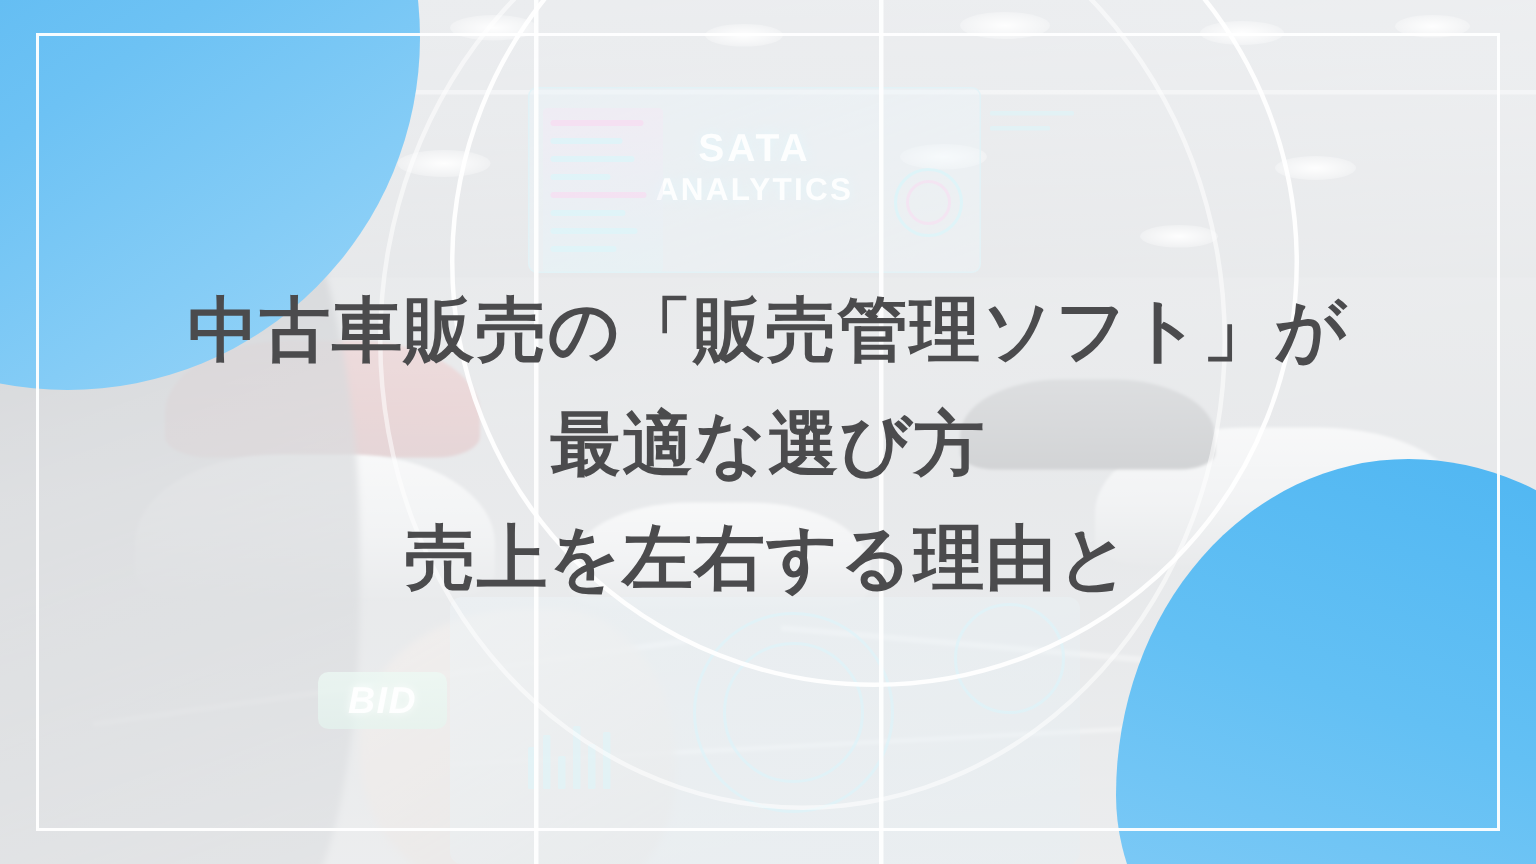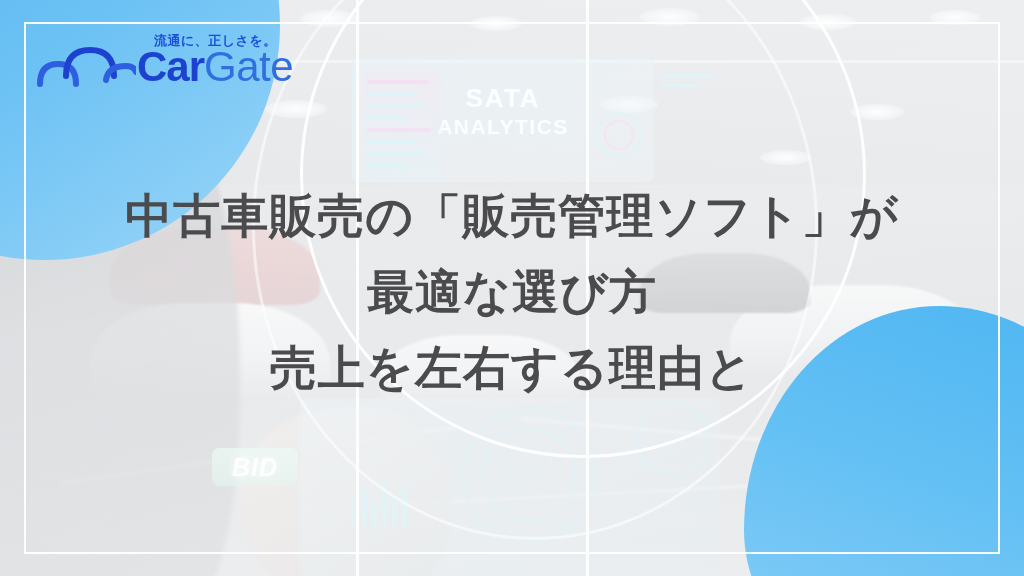--- a/index.html
+++ b/index.html
@@ -251,21 +251,20 @@
   .headline {
     position: absolute;
     left: 0; right: 0; top: 182px;
     text-align: center;
     color: #4b4b4d;
     font-size: 47px;
     font-weight: bold;
     line-height: 1.62;
     letter-spacing: 1px;
     white-space: nowrap;
-    font-family: Liberation Mono, monospace;
   }
   .headline .ln { display: block; }
 </style>
 </head>
 <body>
 
 <div id="banner">
 
   <div class="bg-layer">
 
@@ -335,31 +334,20 @@
   <div class="blob-tl"></div>
   <div class="blob-br"></div>
 
   <div class="circle-outline"></div>
   <div class="circle-outline-2"></div>
   <div class="vrule" style="left:356px;"></div>
   <div class="vrule" style="left:586px;"></div>
 
   <div class="frame"></div>
 
-  <div class="logo">
-    <div class="logo-tagline">流通に、正しさを。</div>
-    <svg class="logo-cloud" width="100" height="44" viewBox="0 0 100 44">
-      <path d="M4 40 Q4 20 22 20 Q40 20 40 40" fill="none" stroke="#2e5fe0" stroke-width="6" stroke-linecap="round"></path>
-      <path d="M30 32 Q30 6 54 6 Q78 6 78 32" fill="none" stroke="#1d42cf" stroke-width="6" stroke-linecap="round"></path>
-      <path d="M70 36 Q72 22 90 22 Q98 22 100 28" fill="none" stroke="#2e5fe0" stroke-width="6" stroke-linecap="round"></path>
-    </svg>
-    <div class="logo-word">
-      <span class="logo-car">Car</span><span class="logo-gate">Gate</span>
-    </div>
-  </div>
 
   <div class="headline">
     <span class="ln">中古車販売の「販売管理ソフト」が</span>
     <span class="ln">最適な選び方</span>
     <span class="ln">売上を左右する理由と</span>
   </div>
 
 </div>
 
 </body></html>

